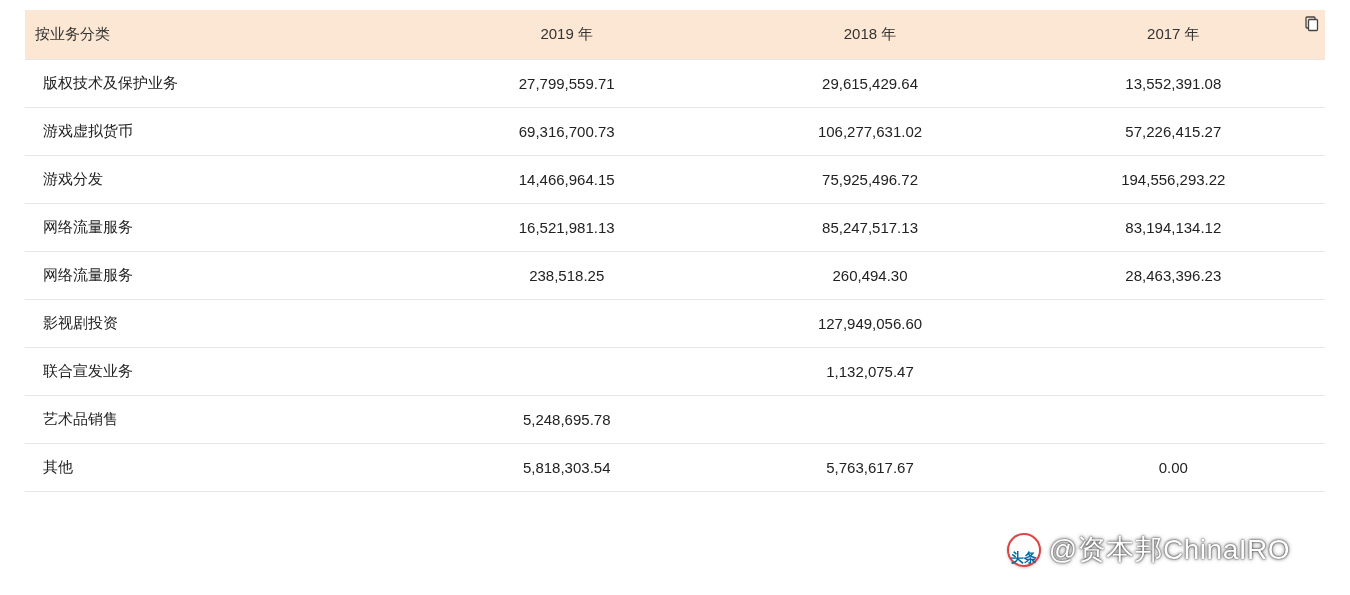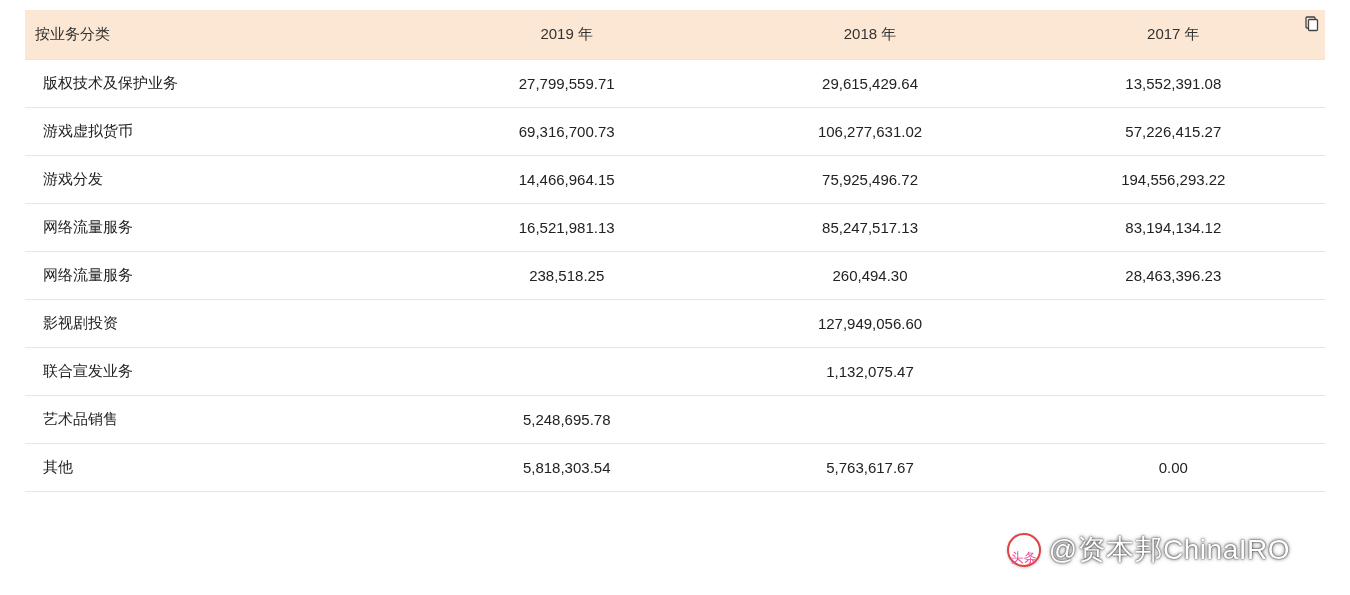--- a/index.html
+++ b/index.html
@@ -64,22 +64,22 @@
       border-radius: 50%;
       background: #fff;
       border: 2px solid #d44;
       display: flex;
       align-items: center;
       justify-content: center;
       box-shadow: 0 1px 3px rgba(0,0,0,.2);
     }
     .wm-badge-inner {
       font-size: 13px;
-      font-weight: normal;
-      color: #ec4899;
+      font-weight: bold;
+      color: #0369a1;
       margin-top: 16px;
     }
     .wm-text {
       font-size: 28px;
       color: #fff;
       font-weight: 500;
       text-shadow: 0 0 4px rgba(0,0,0,.6), 0 0 2px rgba(0,0,0,.9);
       letter-spacing: .5px;
     }
   </style>

